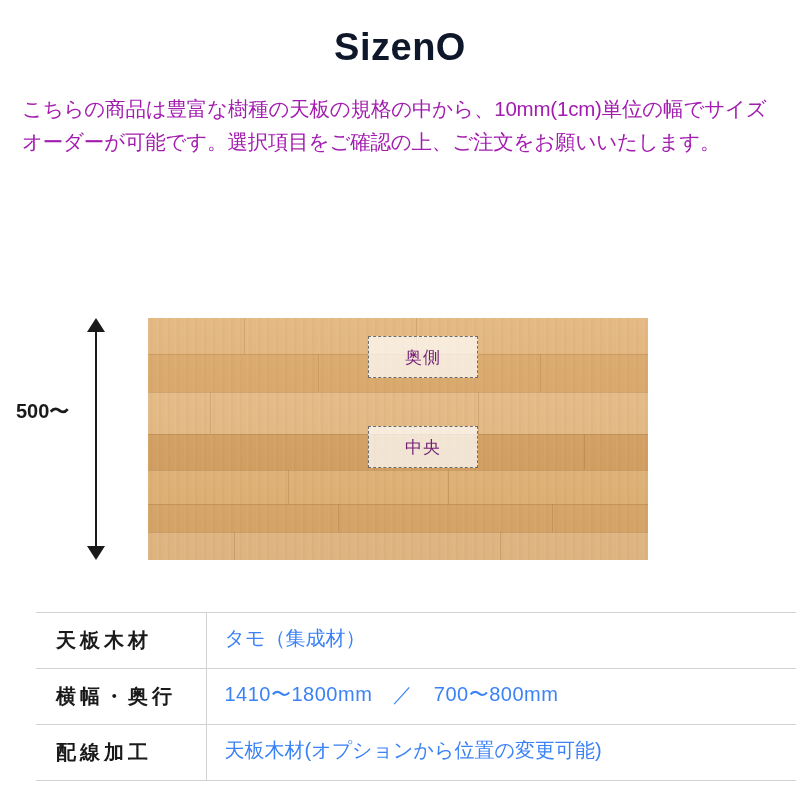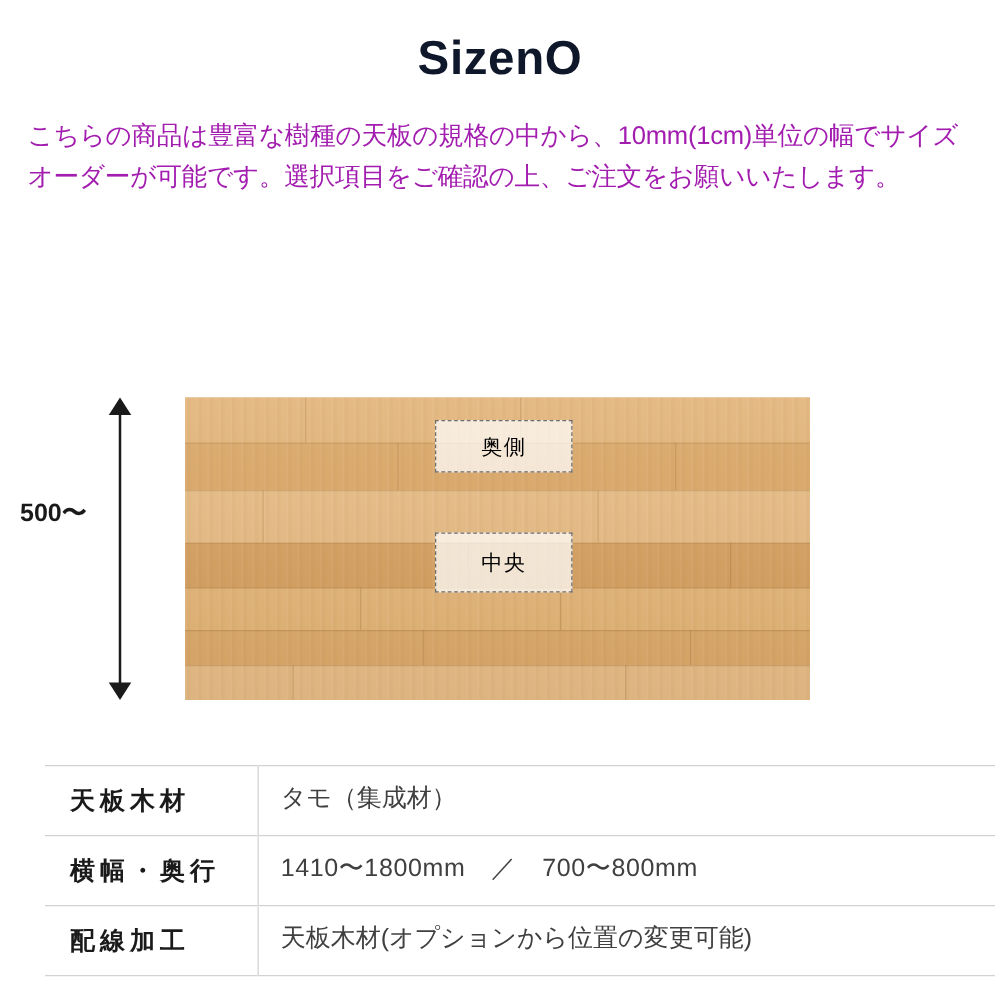--- a/index.html
+++ b/index.html
@@ -188,38 +188,39 @@
     inset: 0;
     background: linear-gradient(180deg, rgba(255,255,255,0.10), rgba(120,75,30,0.10));
     pointer-events: none;
   }
 
   
   .tray {
     position: absolute;
     border: 1.6px dashed #6d6d6d;
     background: rgba(255,255,255,0.72);
-    color: #000000;
+    color: #701a75;
     font-size: 17px;
     display: flex;
     align-items: center;
     justify-content: center;
     letter-spacing: 1px;
+    margin-left: 20px;
   }
   .tray-back {
     left: 200px;
     top: 18px;
     width: 110px;
     height: 42px;
   }
   .tray-center {
     left: 200px;
     top: 108px;
     width: 110px;
-    height: 48px;
+    height: 42px;
   }
 
   
   .spec-table {
     position: absolute;
     left: 36px;
     top: 612px;
     width: 760px;
     border-collapse: collapse;
     border-top: 1px solid #d2d2d2;
@@ -236,21 +237,21 @@
     font-weight: bold;
     color: #1a1a1a;
     padding: 14px 10px 14px 20px;
     vertical-align: middle;
     border-right: 1px solid #d2d2d2;
     letter-spacing: 4px;
     white-space: nowrap;
   }
   .spec-table td {
     font-size: 20px;
-    color: #404040;
+    color: #3b82f6;
     padding: 10px 10px 14px 18px;
     vertical-align: middle;
     letter-spacing: 0px;
   }
   .spec-table tr.row-size td { letter-spacing: 0.5px; }
 </style>
 </head>
 <body>
 
 <div class="page">

